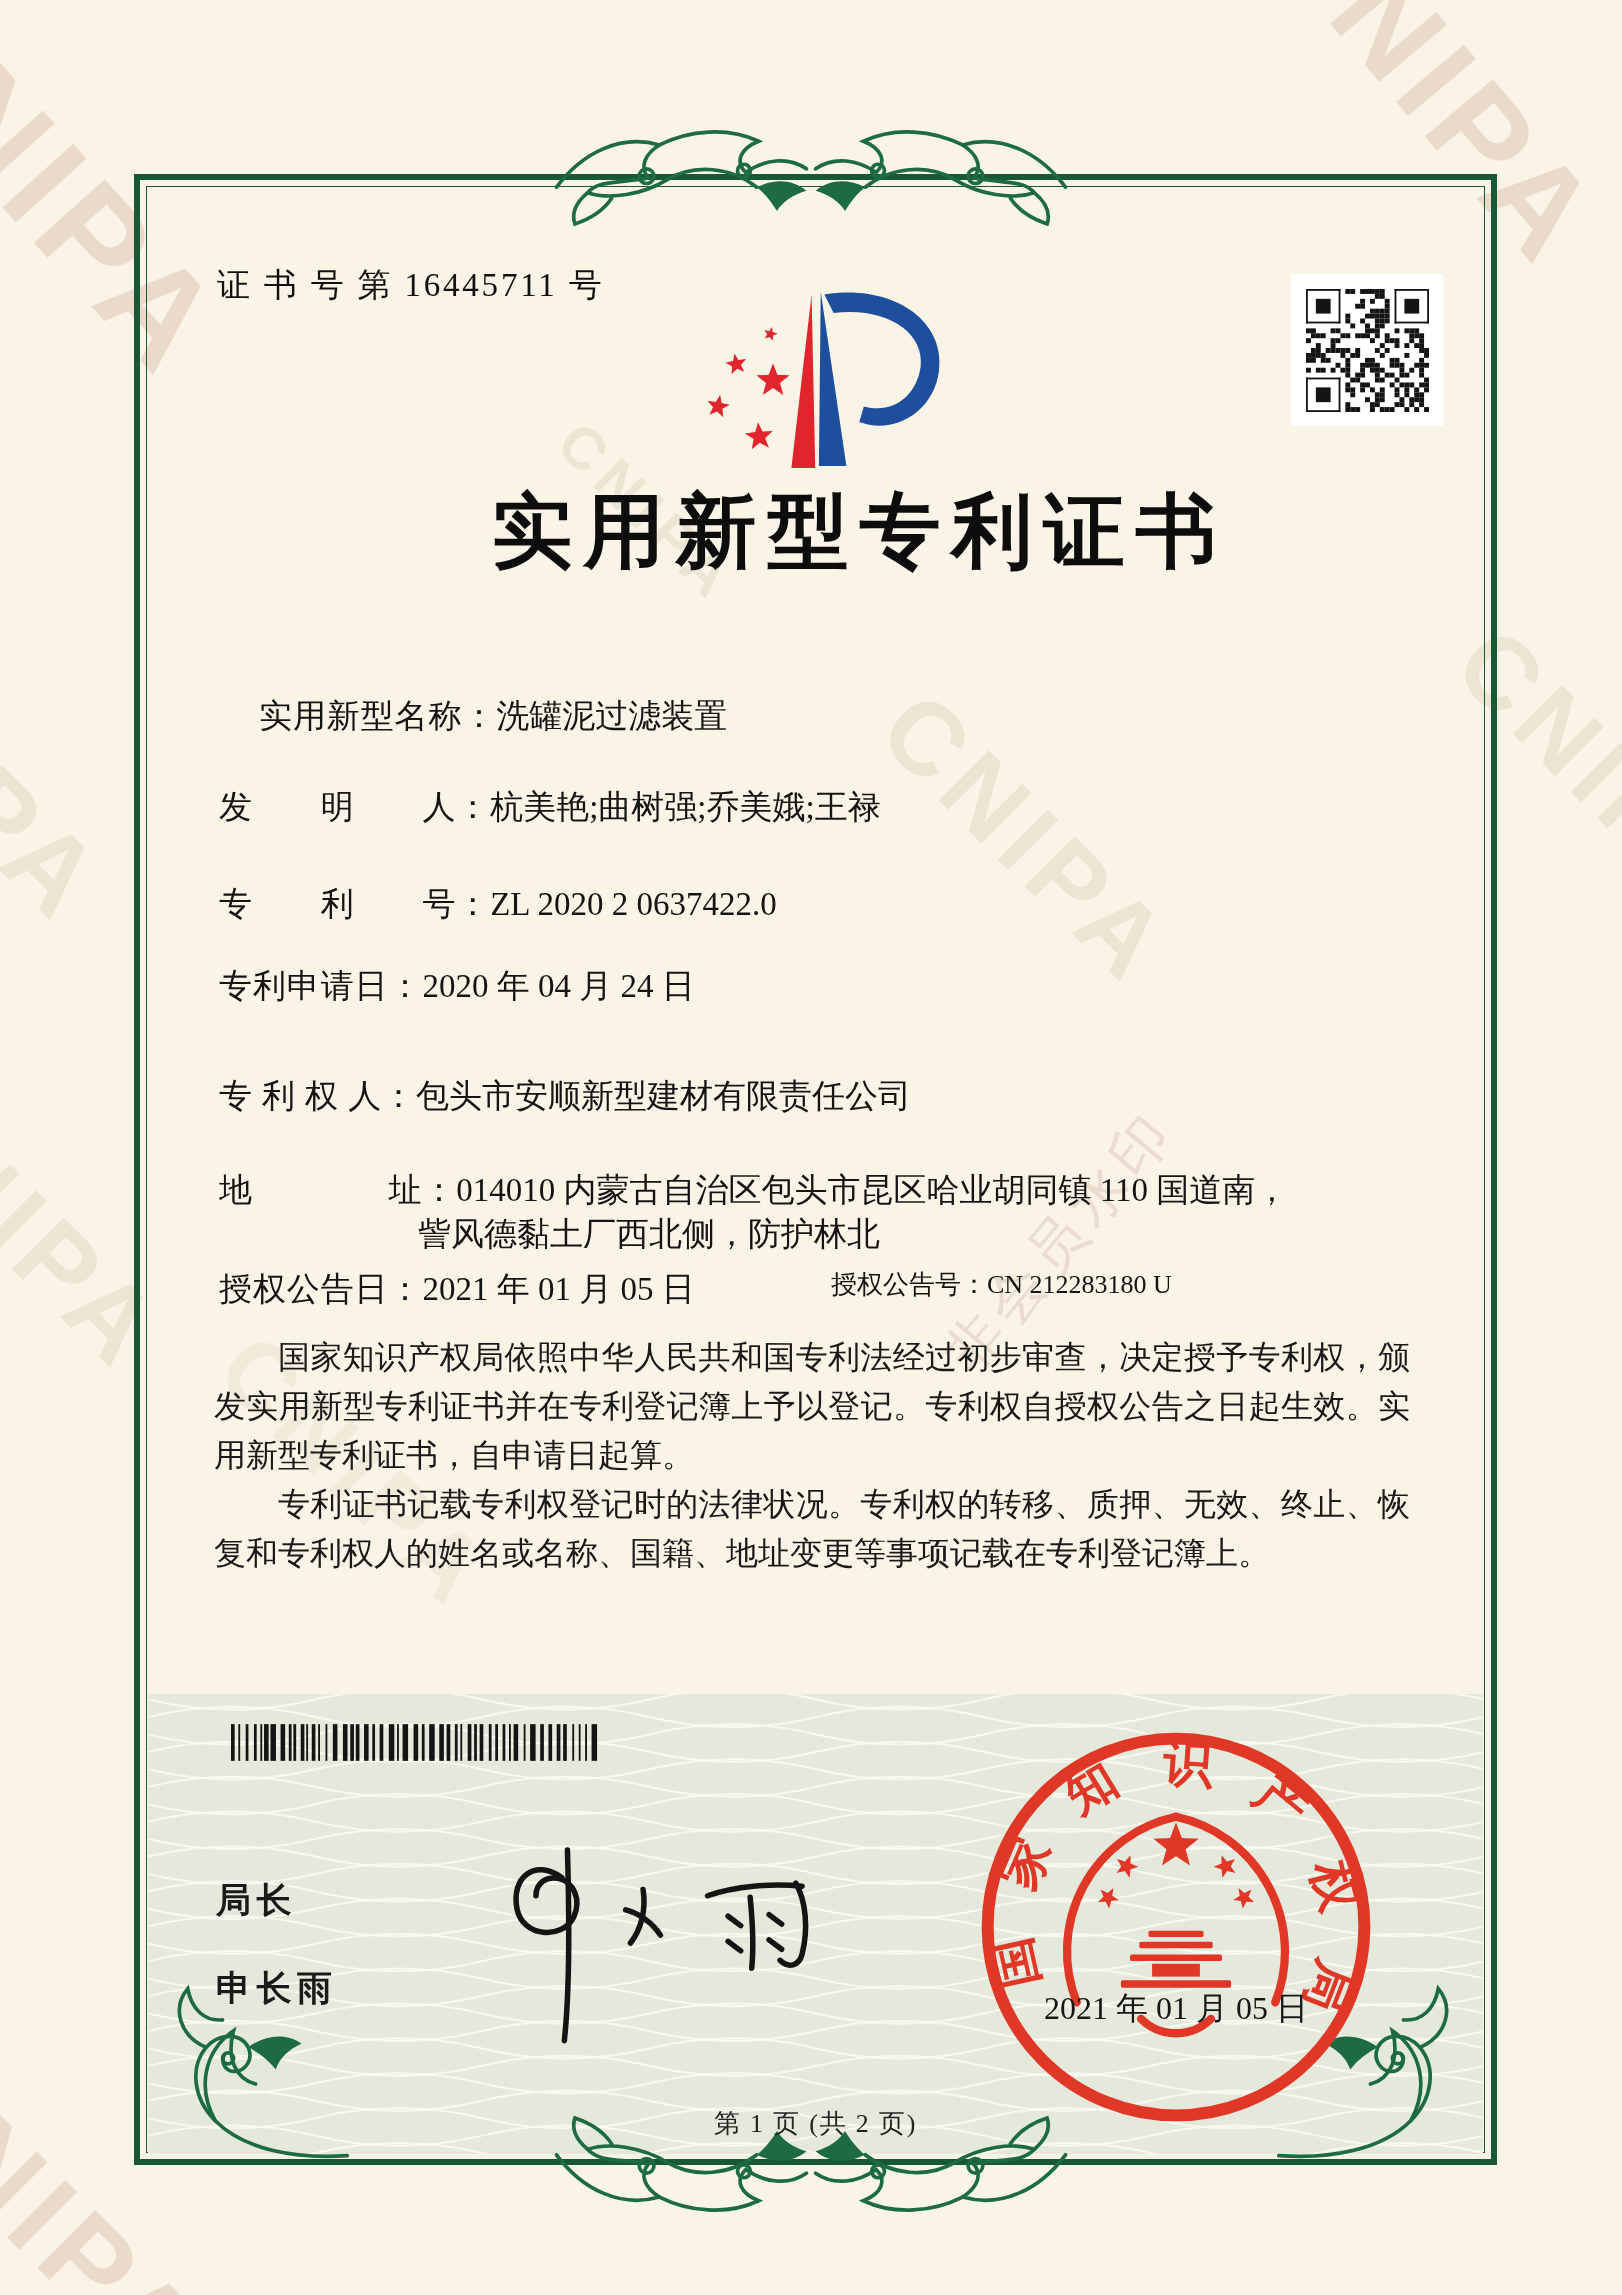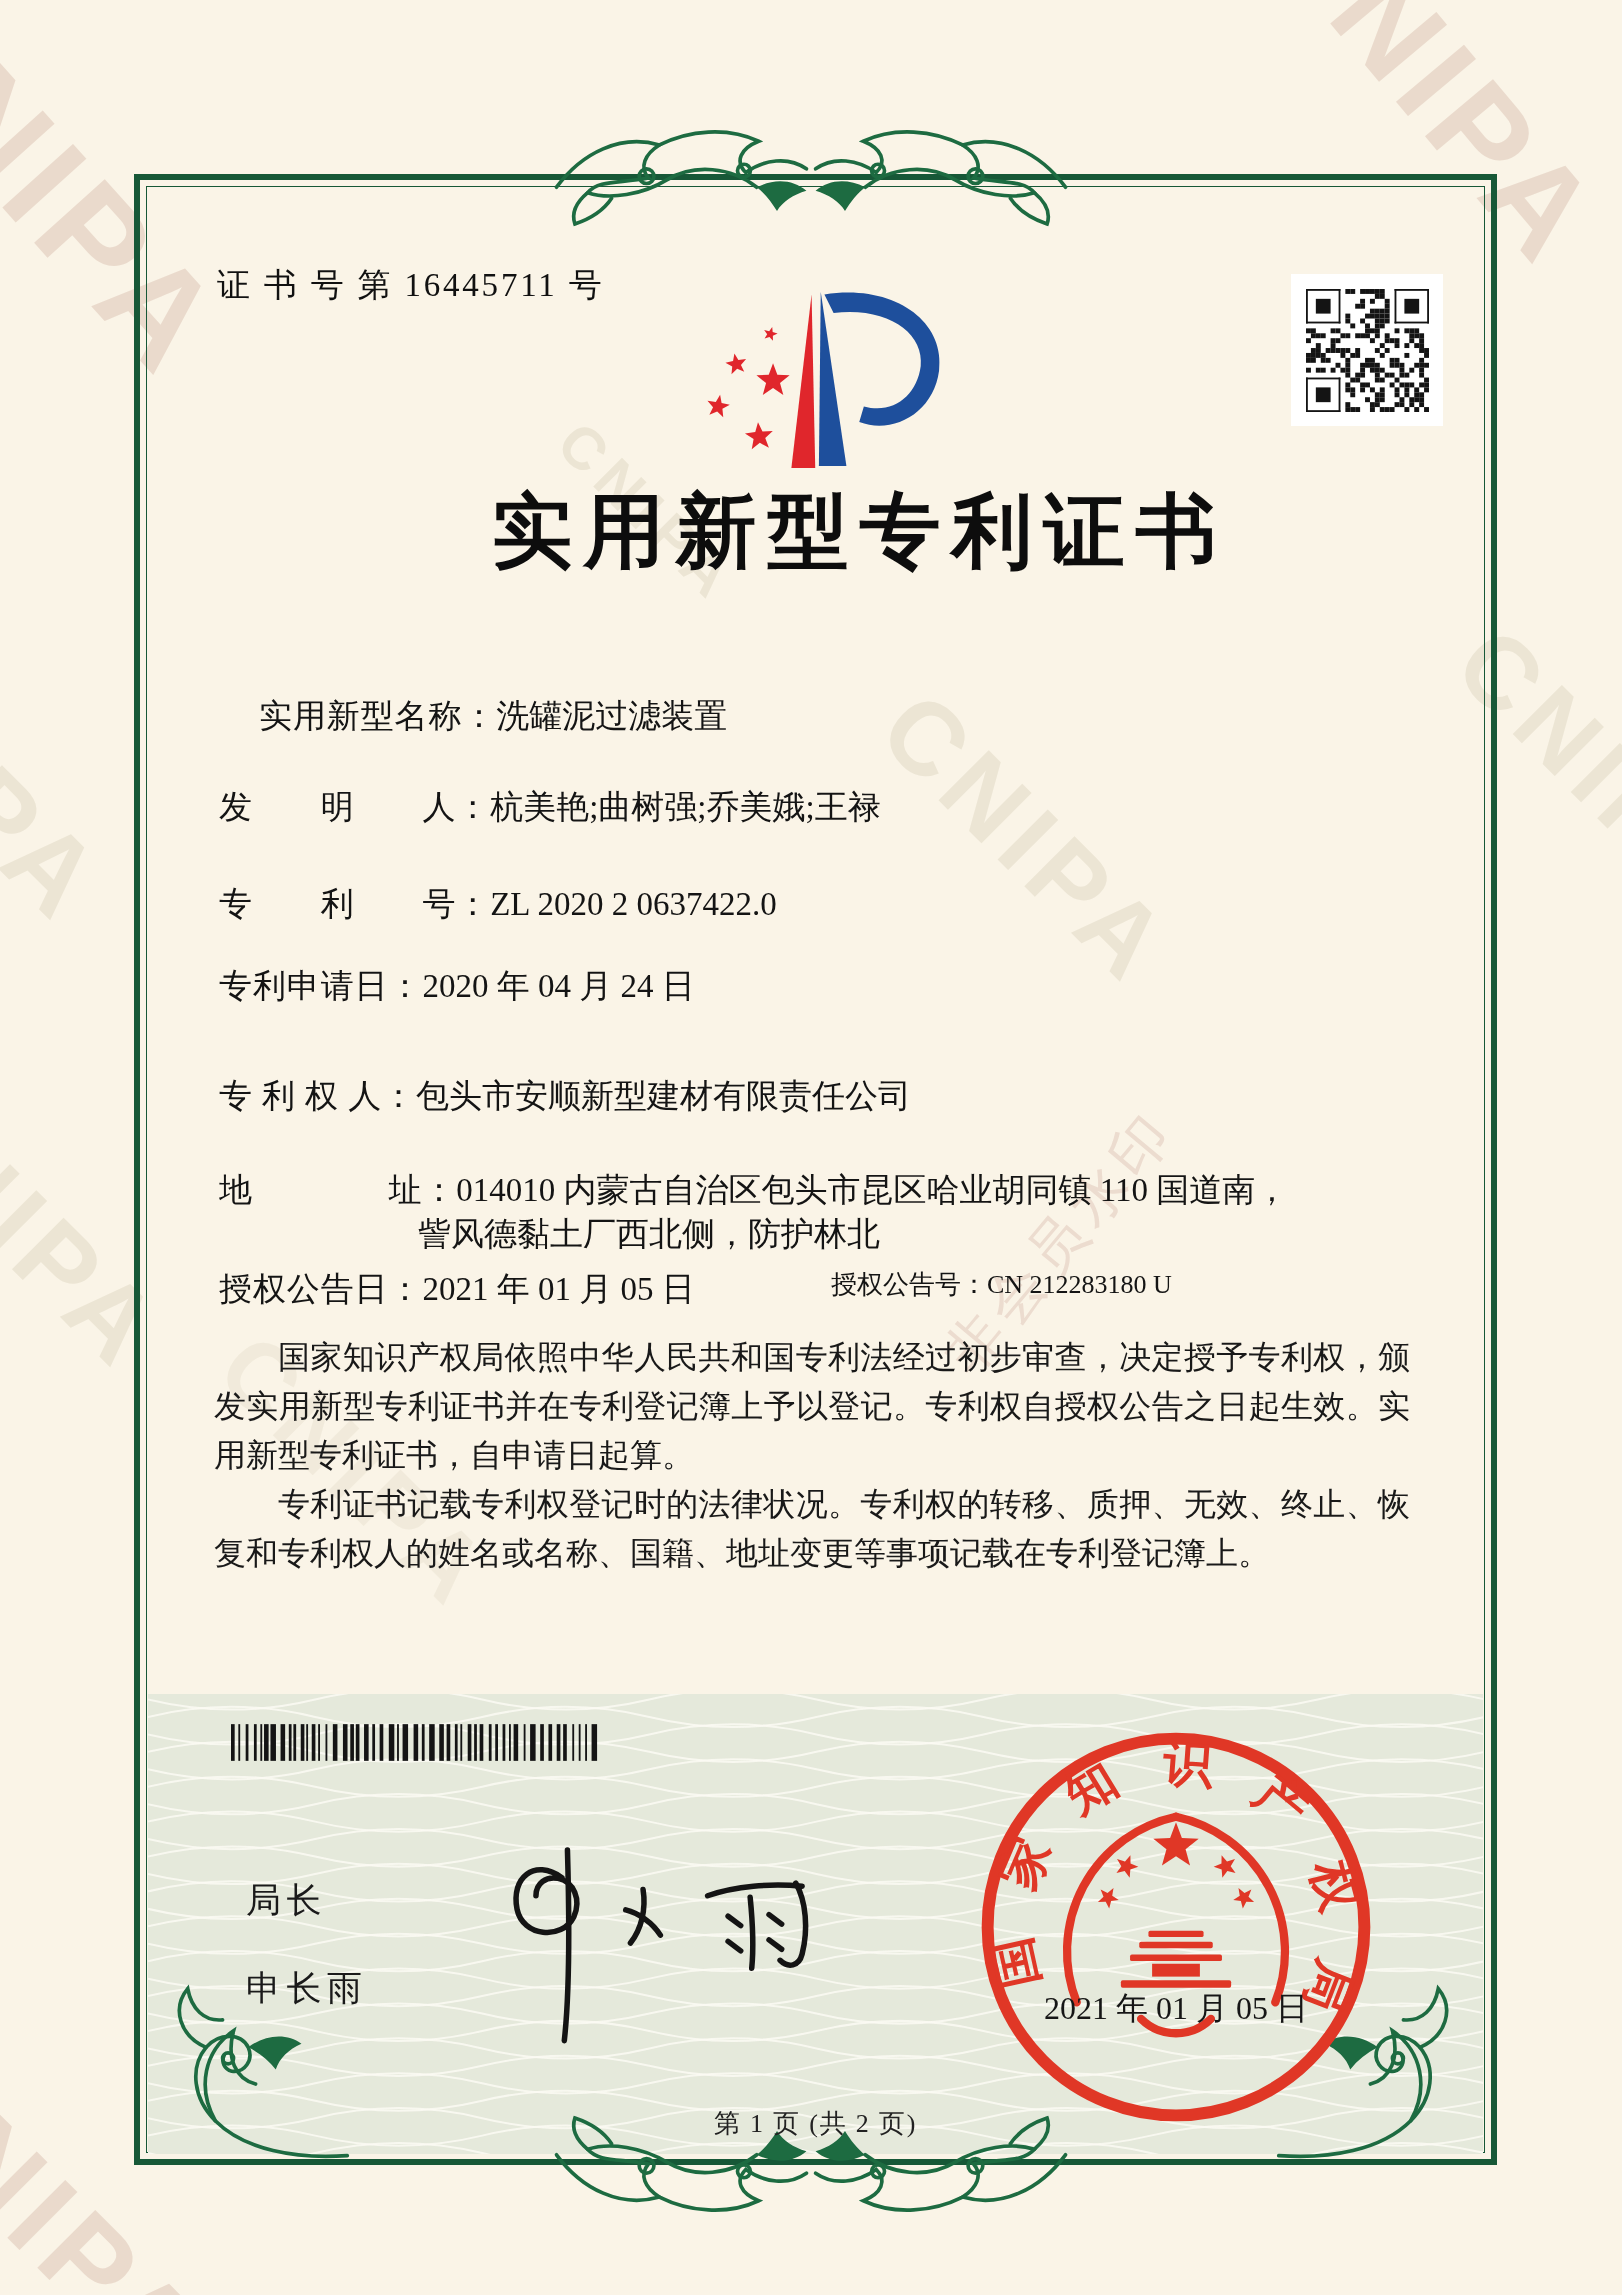--- a/index.html
+++ b/index.html
@@ -31,21 +31,21 @@
   .row{position:absolute;left:219px;font-size:33px;white-space:pre;color:#141414;}
   .row .lab{letter-spacing:0.9px;}
   .col2{position:absolute;left:831px;font-size:26px;white-space:pre;color:#141414;}
   
   .body-text{position:absolute;left:214px;top:1333px;width:1196px;font-size:32px;
       line-height:49px;text-align:justify;color:#191919;}
   .body-text p{margin:0;text-indent:2em;}
   
   .band{position:absolute;left:148px;top:1694px;width:1335px;height:460px;}
   .barcode{position:absolute;left:231px;top:1724px;}
-  .officer{position:absolute;left:246px;font-size:35px;font-weight:400;
+  .officer{position:absolute;left:216px;font-size:35px;font-weight:700;
       font-family:"Liberation Sans","DejaVu Sans",sans-serif;color:#1a1a1a;letter-spacing:5.5px;}
   .signature{position:absolute;left:432px;top:1829px;}
   .signature path{stroke:#141414;stroke-width:7;fill:none;stroke-linecap:round;stroke-linejoin:round;}
   .seal{position:absolute;left:972px;top:1723px;}
   .seal-date{position:absolute;left:972px;top:1987px;width:408px;text-align:center;
       font-size:32px;color:#161616;white-space:pre;}
   .page-indicator{position:absolute;left:134px;top:2106px;width:1363px;text-align:center;
       font-size:26px;letter-spacing:1.8px;color:#222;}
   .continuation{position:absolute;left:0;top:2197px;width:1623px;text-align:center;}
   .continuation span{display:inline-block;background:#ffffff;padding:11px 44px;

